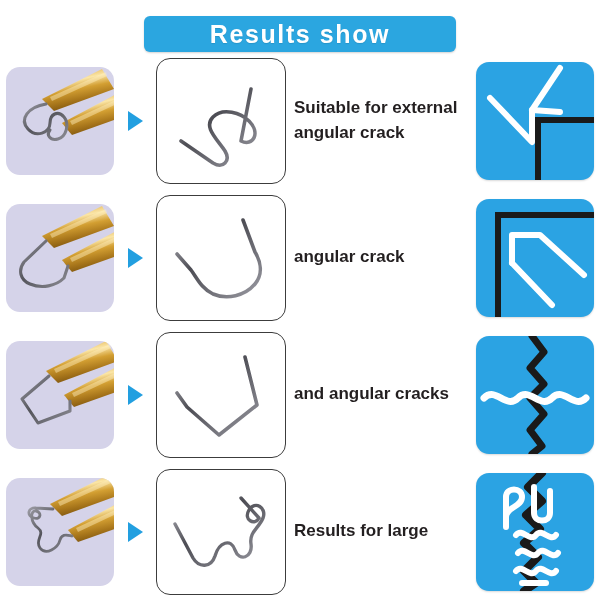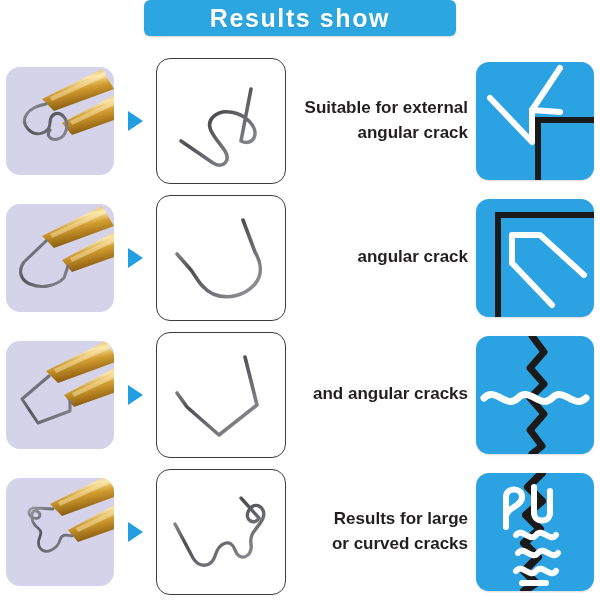--- a/index.html
+++ b/index.html
@@ -13,21 +13,21 @@
     font-family: "Liberation Sans", sans-serif;
     overflow: hidden;
     position: relative;
   }
 
   
   .banner-wrap {
     width: 600px;
     height: 52px;
     display: flex;
-    align-items: flex-start;
+    align-items: flex-end;
     justify-content: center;
   }
   .banner {
     width: 312px;
     height: 36px;
     background: #2ba6e0;
     border-radius: 6px;
     display: flex;
     align-items: center;
     justify-content: center;
@@ -93,21 +93,21 @@
     border-radius: 14px;
     background: #ffffff;
     flex: 0 0 auto;
     overflow: hidden;
   }
   .staple-panel svg { display:block; width:126px; height:122px; }
 
   
   .caption {
     flex: 1 1 auto;
-    text-align: right;
+    text-align: left;
     color: #231f20;
     font-size: 17px;
     font-weight: 600;
     line-height: 1.45;
     padding: 0 8px;
     font-family: "Liberation Sans", sans-serif;
   }
 
   
   .crack-panel {
@@ -301,21 +301,20 @@
     </div>
 
     <div class="staple-panel">
       <svg viewBox="0 0 126 122" xmlns="http://www.w3.org/2000/svg">
         <path d="M18 54 L36 88 C42 98 54 98 58 86 C62 72 74 68 78 80 C82 92 96 88 94 74 C92 62 102 58 106 48 C110 38 98 30 92 40 C86 50 98 56 102 48 L84 28" fill="none" stroke="url(#wireB1)" stroke-width="3.4" stroke-linecap="round" stroke-linejoin="round"></path>
       </svg>
     </div>
 
     <div class="caption">
       <div>Results for large</div>
-      <div>or curved cracks</div>
     </div>
 
     <div class="crack-panel">
       <svg viewBox="0 0 118 118" xmlns="http://www.w3.org/2000/svg">
         <path d="M66 0 L52 14 L66 28 L50 42 L64 56 L48 70 L62 84 L48 98 L60 110 L48 118" fill="none" stroke="#1a1a1a" stroke-width="8" stroke-linejoin="round" stroke-linecap="round"></path>
         <g fill="none" stroke="#ffffff" stroke-width="6" stroke-linecap="round" stroke-linejoin="round">
           <path d="M30 48 L30 24 C30 14 46 14 46 24 C46 34 30 34 30 44 L30 54"></path>
           <path d="M58 14 L58 40 C58 50 74 50 74 40 L74 18"></path>
           <path d="M40 62 C46 54 54 70 60 62 C66 54 74 70 80 62"></path>
           <path d="M42 80 C48 72 56 88 62 80 C68 72 76 88 82 80"></path>

